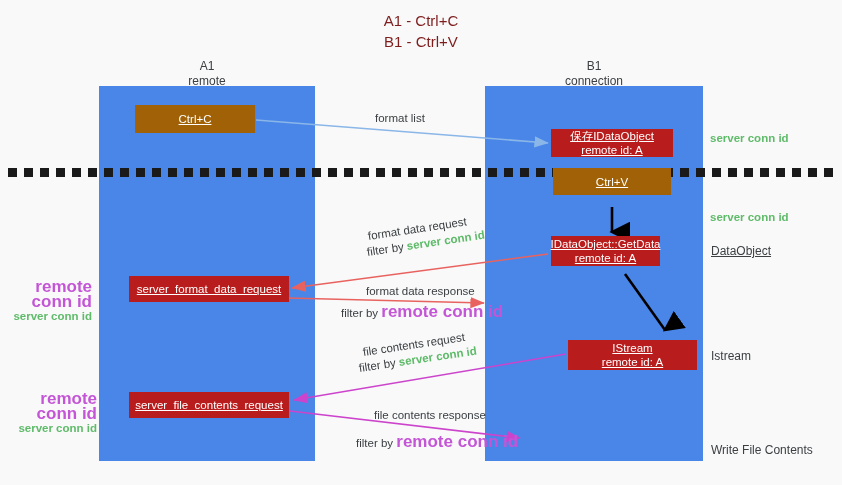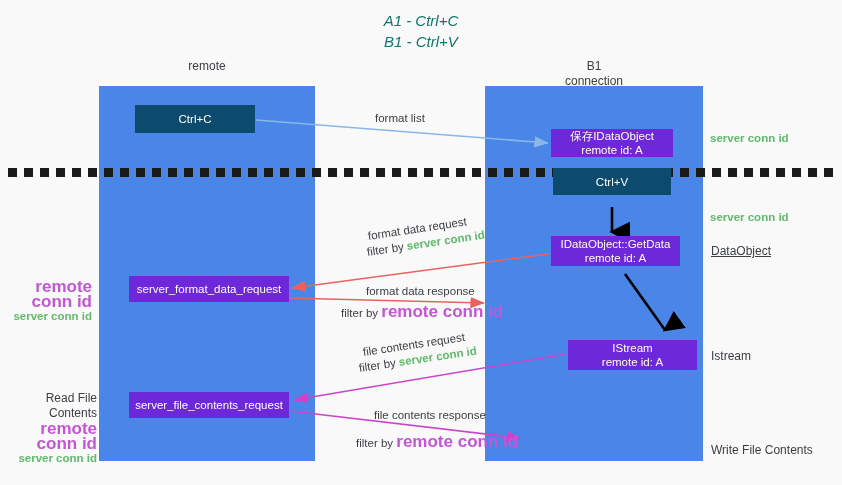--- a/index.html
+++ b/index.html
@@ -10,21 +10,21 @@
     position:relative;
     overflow:hidden;
     -webkit-font-smoothing:antialiased;
   }
   .stage { position:absolute; inset:0; }
 
   
   .title {
     position:absolute; left:0; right:0; top:10px;
     text-align:center;
-    font-size:15px; line-height:21px; color:#0f766e;font-style:italic;
+    font-size:15px; line-height:21px; color:#7f1d1d;
   }
 
   
   .colhead {
     position:absolute; text-align:center;
     font-size:12px; line-height:15px; color:#3c4043;
   }
   .colhead .c1 { display:block; }
   .colhead .c2 { display:block; }
 
@@ -36,22 +36,22 @@
   
   .box {
     position:absolute;
     display:flex; flex-direction:column;
     align-items:center; justify-content:center;
     color:#ffffff;
     font-size:11.5px; line-height:14px;
     text-align:center;
     box-sizing:border-box;
   }
-  .box.green  { background:#0c4a6e; }
-  .box.orange { background:#6d28d9; }
+  .box.green  { background:#a16207;text-decoration:underline; }
+  .box.orange { background:#b91c1c;text-decoration:underline; }
   .box .l2 { display:block; }
 
   
   .side {
     position:absolute; font-size:12px; line-height:15px; color:#3c4043;
   }
   .green-lbl { color:#5fbb6a; font-weight:bold; font-size:11.5px; }
   .magenta-lbl { color:#c455d6; font-weight:bold; font-size:17px; }
 
   .leftblock { position:absolute; text-align:right; font-size:11.5px; line-height:15px; }
@@ -79,20 +79,21 @@
 <body>
 
 <div class="stage">
 
   <div class="title">
     <div>A1 - Ctrl+C</div>
     <div>B1 - Ctrl+V</div>
   </div>
 
   <div class="colhead" style="left:99px; top:59px; width:216px;">
+    <span class="c1">A1</span>
     <span class="c2">remote</span>
   </div>
   <div class="colhead" style="left:485px; top:59px; width:218px;">
     <span class="c1">B1</span>
     <span class="c2">connection</span>
   </div>
 
   <div class="lane" id="lane-a1"></div>
   <div class="lane" id="lane-b1"></div>
 
@@ -143,21 +144,21 @@
 
   <div class="box orange" style="left:551px; top:129px; width:122px; height:28px;">
     <span>保存IDataObject</span>
     <span class="l2">remote id: A</span>
   </div>
 
   <div class="box green" style="left:553px; top:168px; width:118px; height:27px;">
     <span>Ctrl+V</span>
   </div>
 
-  <div class="box orange" style="left:551px; top:236px; width:129px; height:30px;">
+  <div class="box orange" style="left:551px; top:236px; width:109px; height:30px;">
     <span>IDataObject::GetData</span>
     <span class="l2">remote id: A</span>
   </div>
 
 
   <div class="box orange" style="left:568px; top:340px; width:129px; height:30px;">
     <span>IStream</span>
     <span class="l2">remote id: A</span>
   </div>
 
@@ -171,21 +172,20 @@
   <div class="side" style="left:711px; top:349px;">Istream</div>
 
   <div class="side" style="left:711px; top:443px;">Write File Contents</div>
 
   <div class="leftblock" style="left:0px; top:279px; width:92px;">
     <div class="magenta-lbl">remote conn id</div>
     <div class="green-lbl">server conn id</div>
   </div>
 
   <div class="leftblock" style="left:0px; top:391px; width:97px;">
-    <div class="plain">Read File Contents</div>
     <div class="magenta-lbl">remote conn id</div>
     <div class="green-lbl">server conn id</div>
   </div>
 
   <div class="elabel" style="left:375px; top:111px;text-align:right;">format list</div>
 
   <div class="elabel rot-up" style="left:368px; top:229px;">format data request</div>
   <div class="elabel rot-up" style="left:367px; top:245px;">
     <span>filter by </span><b class="green-lbl">server conn id</b>
   </div>

